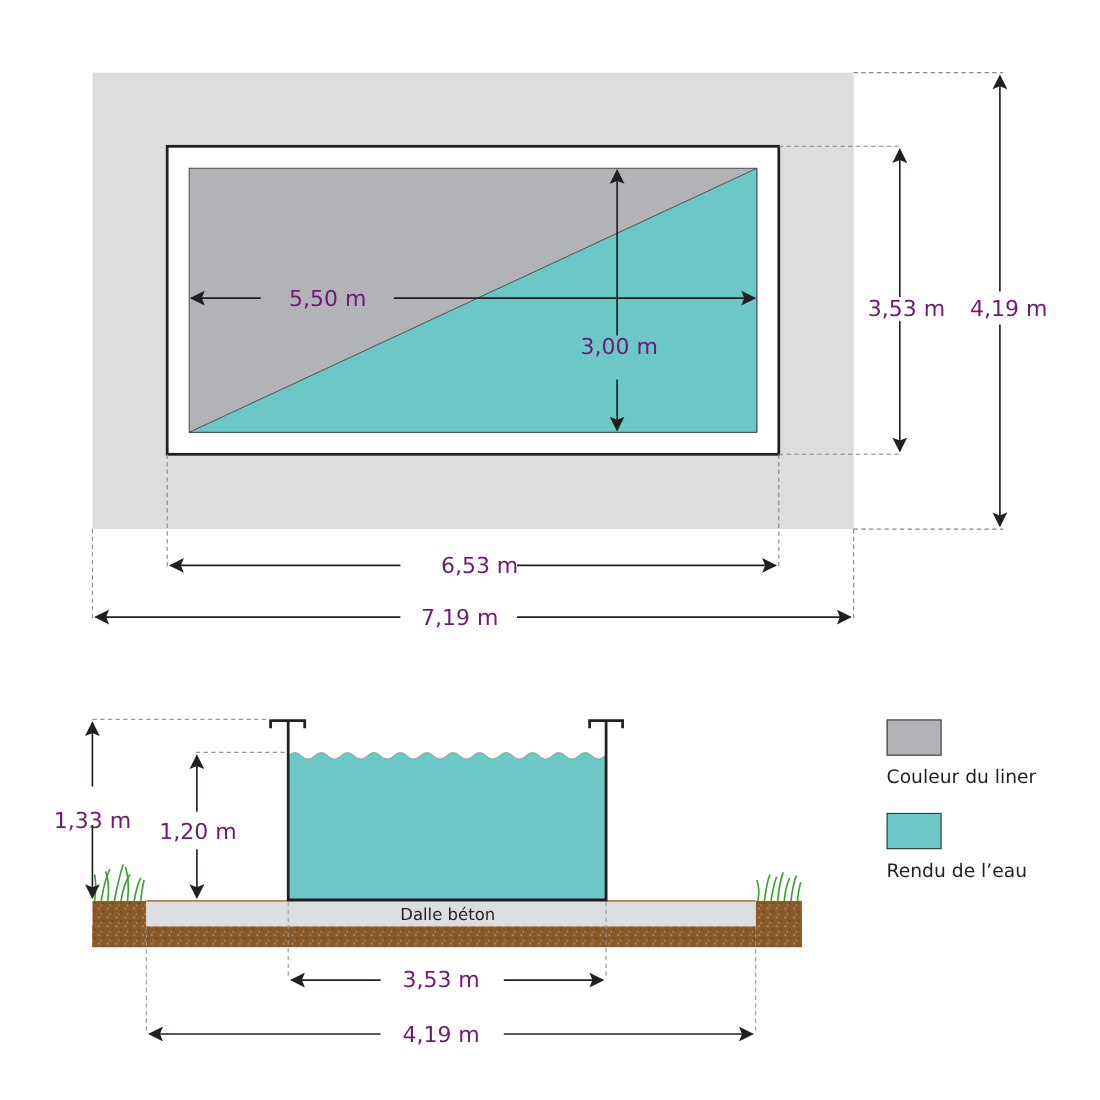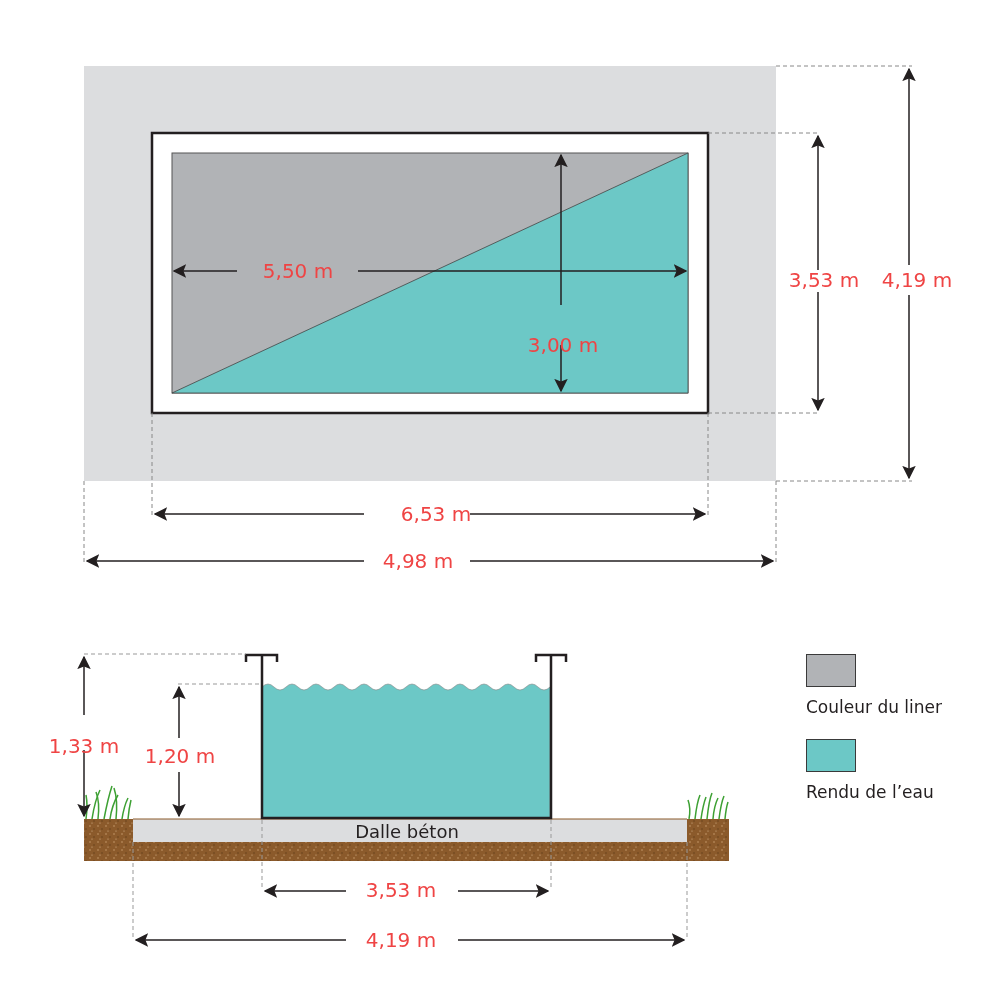--- a/index.html
+++ b/index.html
@@ -1,22 +1,22 @@
 <!DOCTYPE html>
 <html><head>
 <meta charset="utf-8">
 <style>
   html,body{margin:0;padding:0;background:#ffffff;}
   body{width:1000px;height:1000px;position:relative;overflow:hidden;font-family:"DejaVu Sans","Liberation Sans",sans-serif;}
   svg{position:absolute;left:0;top:0;}
-  .lbl{position:absolute;font-size:20px;color:#ef4444;white-space:nowrap;line-height:1;background:transparent;}
+  .lbl{position:absolute;font-size:20px;color:#701a75;white-space:nowrap;line-height:1;background:transparent;}
   .lbl.center{transform:translate(-50%,-50%);}
   .legend-label{position:absolute;font-size:17px;color:#231f20;white-space:nowrap;}
   .swatch{position:absolute;width:50px;height:33px;border:1px solid #3a3a3a;box-sizing:border-box;}
-  .slab-label{position:absolute;font-size:18px;color:#231f20;transform:translate(-50%,-50%);white-space:nowrap;}
+  .slab-label{position:absolute;font-size:15px;color:#231f20;transform:translate(-50%,-50%);white-space:nowrap;}
 </style>
 </head>
 <body>
 
 <svg width="1000" height="1000" viewBox="0 0 1000 1000">
   <defs>
     <marker id="arr" viewBox="0 0 10 10" refX="9" refY="5" markerWidth="9" markerHeight="9" orient="auto-start-reverse">
       <path d="M0,0 L10,5 L0,10 L2,5 z" fill="#231f20"></path>
     </marker>
     <pattern id="soil" width="8" height="8" patternUnits="userSpaceOnUse">
@@ -122,25 +122,25 @@
 
     <line x1="346" y1="891" x2="265" y2="891" stroke="#231f20" stroke-width="1.5" marker-end="url(#arr)"></line>
     <line x1="458" y1="891" x2="548" y2="891" stroke="#231f20" stroke-width="1.5" marker-end="url(#arr)"></line>
 
     <line x1="346" y1="940" x2="136" y2="940" stroke="#231f20" stroke-width="1.5" marker-end="url(#arr)"></line>
     <line x1="458" y1="940" x2="684" y2="940" stroke="#231f20" stroke-width="1.5" marker-end="url(#arr)"></line>
   </g>
 </svg>
 
 <div class="lbl center" style="left:298px;top:271px;">5,50 m</div>
-<div class="lbl center" style="left:563px;top:345px;">3,00 m</div>
+<div class="lbl center" style="left:563px;top:315px;">3,00 m</div>
 <div class="lbl center" style="left:824px;top:280px;">3,53 m</div>
 <div class="lbl center" style="left:917px;top:280px;">4,19 m</div>
 <div class="lbl center" style="left:418px;top:514px;margin-left:18px;">6,53 m</div>
-<div class="lbl center" style="left:418px;top:561px;">4,98 m</div>
+<div class="lbl center" style="left:418px;top:561px;">7,19 m</div>
 
 <div class="lbl center" style="left:84px;top:734px;margin-top:12px;">1,33 m</div>
 <div class="lbl center" style="left:180px;top:756px;">1,20 m</div>
 <div class="slab-label" style="left:407px;top:831px;">Dalle béton</div>
 <div class="lbl center" style="left:401px;top:890px;">3,53 m</div>
 <div class="lbl center" style="left:401px;top:940px;">4,19 m</div>
 
 <div>
   <div class="swatch" style="left:806px;top:654px;background:#b1b3b6;"></div>
   <div class="legend-label" style="left:806px;top:697px;">Couleur du liner</div>

